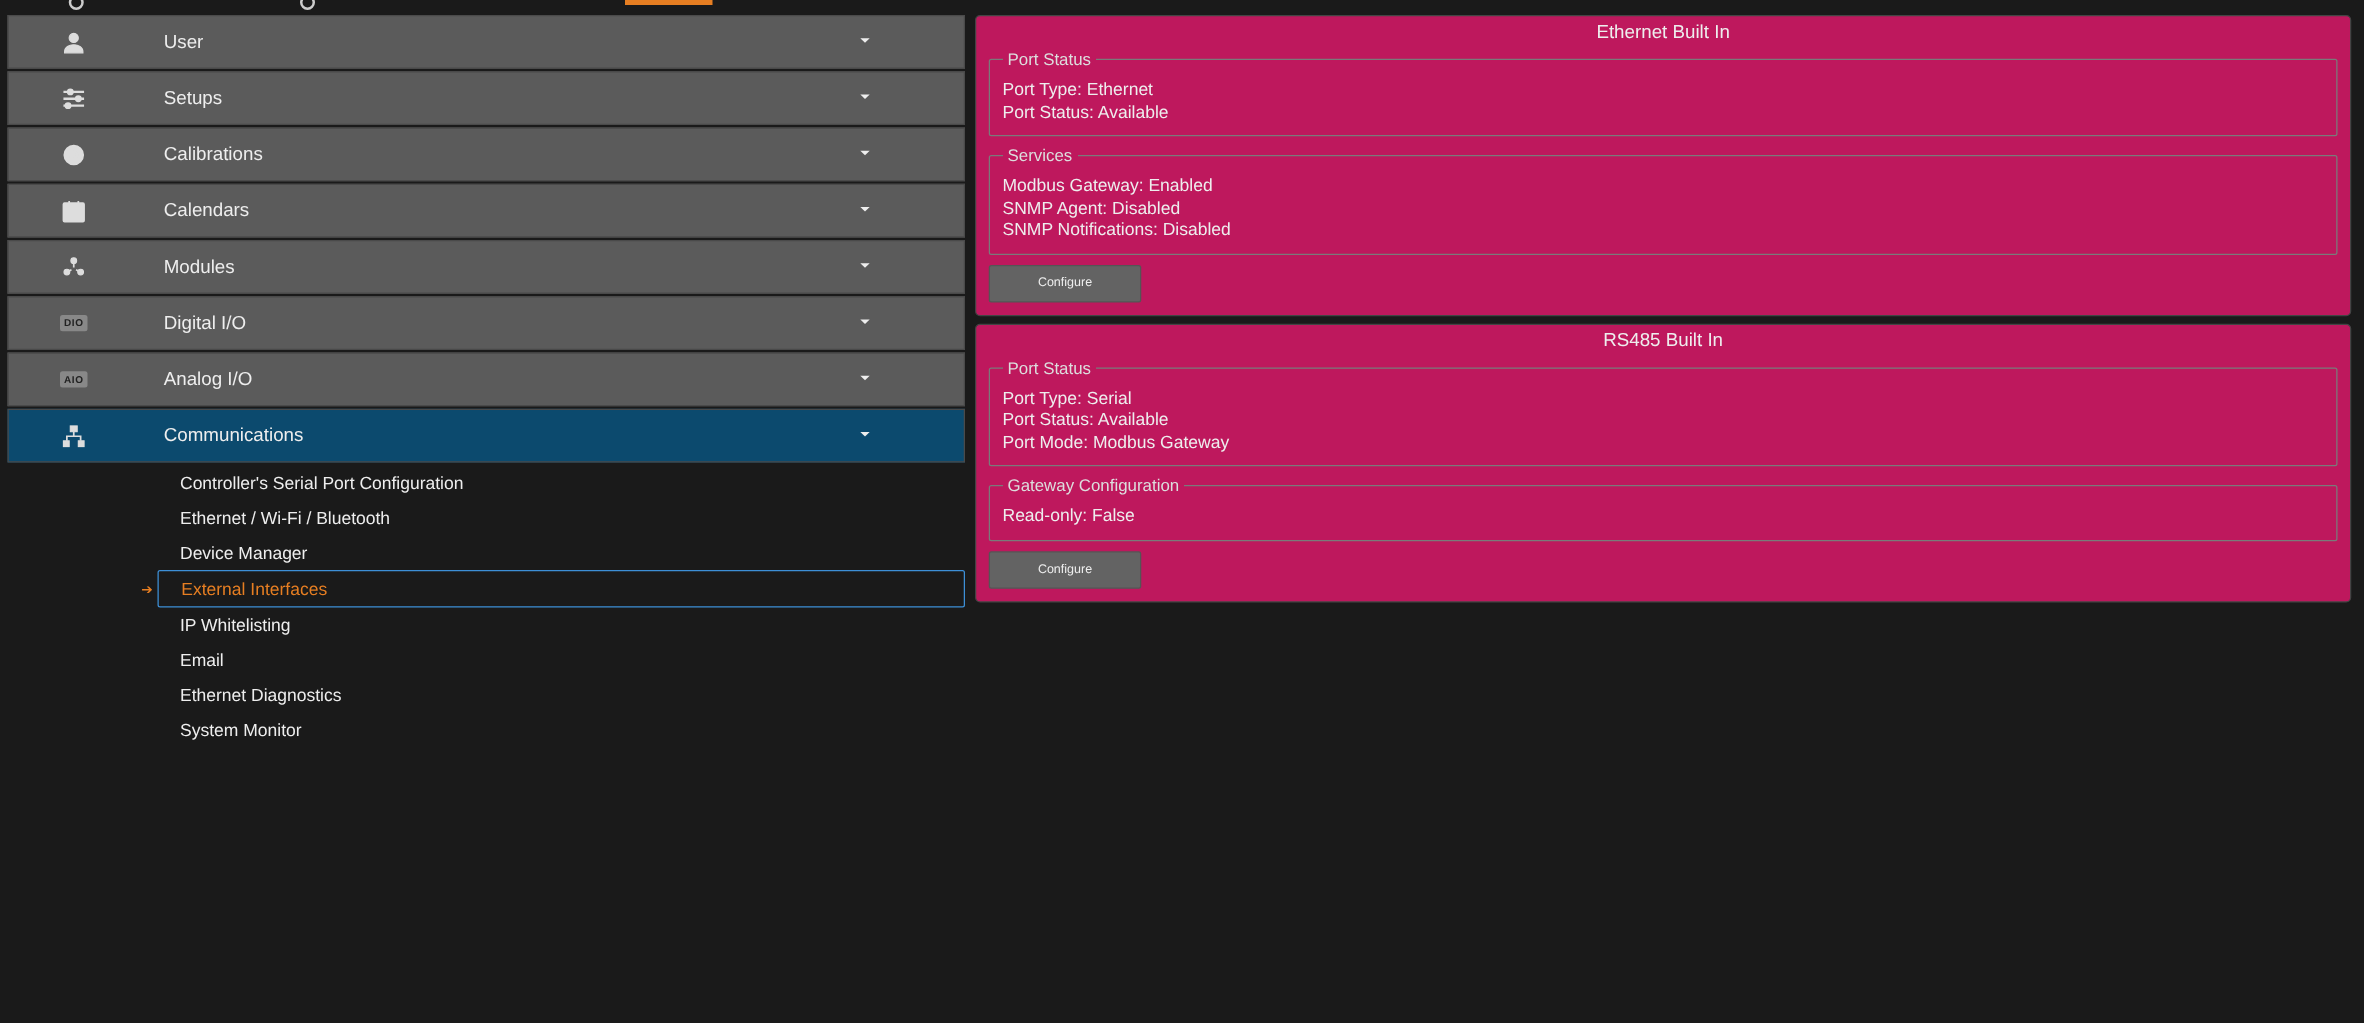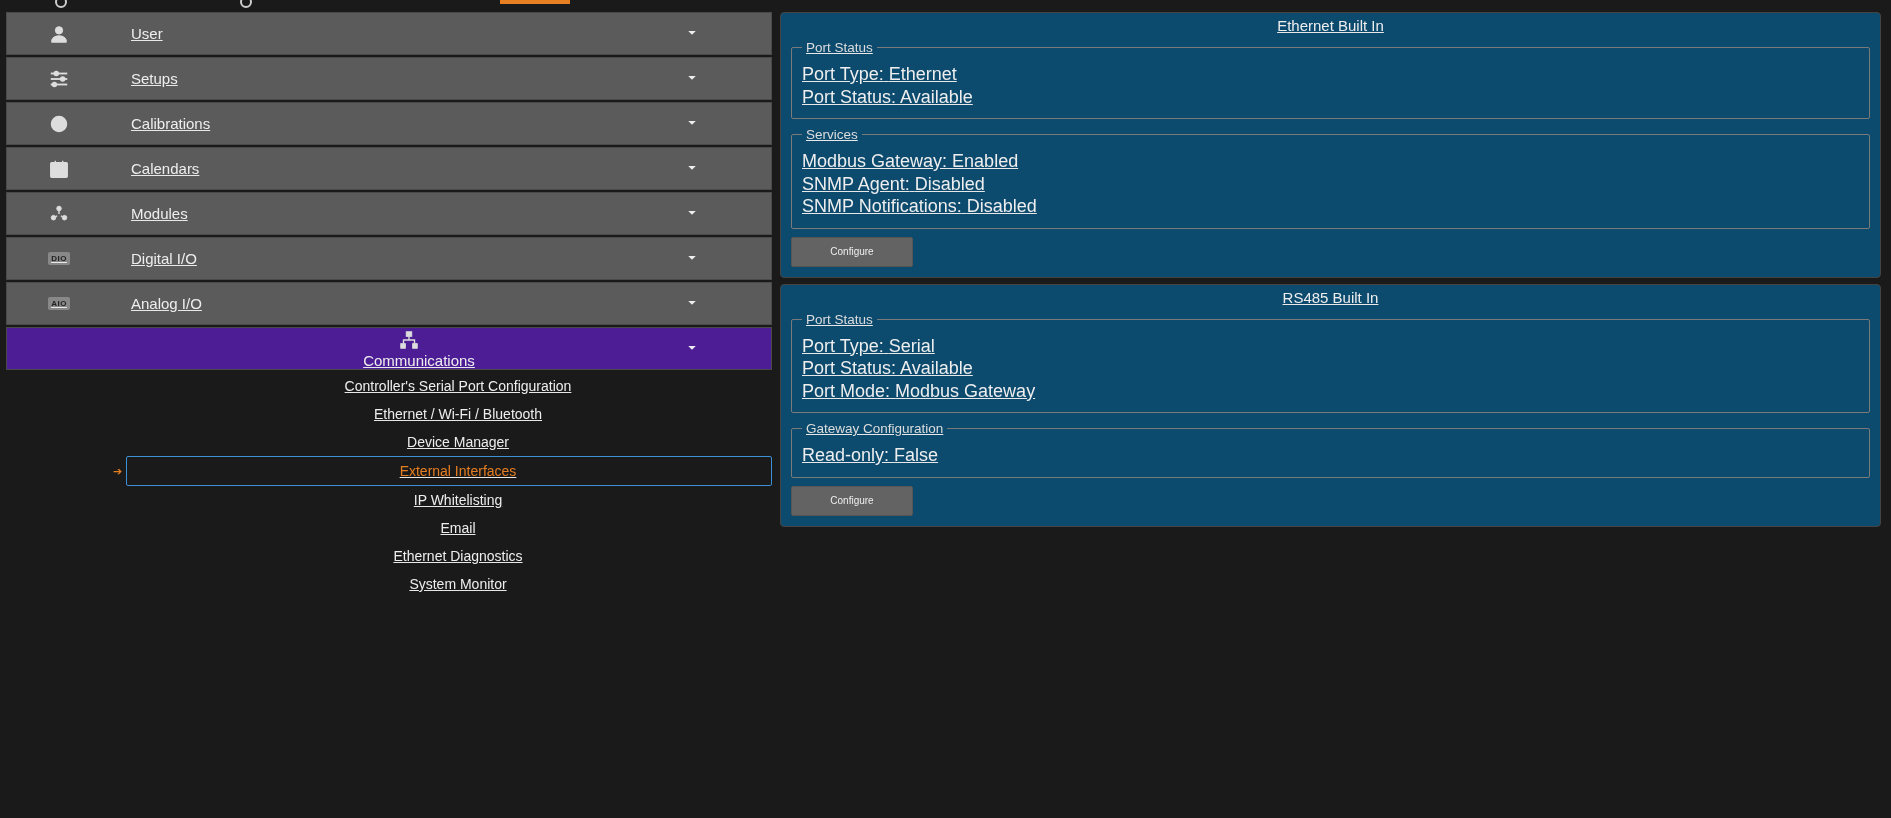--- a/index.html
+++ b/index.html
@@ -32,21 +32,20 @@
   }
   .top-bar .c1 { left: 55px; }
   .top-bar .c2 { left: 240px; }
 
   .main {
     display: flex;
     width: 100%;
     height: calc(100% - 8px);
     padding: 4px 6px 6px 6px;
     gap: 8px;
-    text-decoration: underline;
   }
 
   
   .nav {
     width: 766px;
     display: flex;
     flex-direction: column;
     gap: 2px;
   }
   .nav-item {
@@ -54,22 +53,21 @@
     height: 43px;
     display: flex;
     align-items: center;
     color: #eee;
     font-size: 15px;
     cursor: pointer;
     position: relative;
     border: 1px solid #4a4a4a;
   }
   .nav-item.expanded {
-    background: #4c1d95;
-    flex-direction: column;
+    background: #0c4a6e;
   }
   .nav-icon {
     width: 24px; height: 24px;
     margin-left: 40px;
     display: inline-flex;
     align-items: center;
     justify-content: center;
     color: #ddd;
   }
   .nav-icon svg { width: 22px; height: 22px; fill: #ddd; stroke: #ddd; }
@@ -100,21 +98,20 @@
   }
   .sub-item {
     height: 28px;
     display: flex;
     align-items: center;
     padding-left: 138px;
     font-size: 14px;
     color: #eee;
     cursor: pointer;
     position: relative;
-    justify-content: center;
   }
   .sub-item.active {
     color: #e67e22;
     border: 1px solid #3d8fd6;
     margin-left: 120px;
     padding-left: 18px;
     border-radius: 2px;
     height: 30px;
   }
   .sub-item.active::before {
@@ -127,21 +124,21 @@
 
   
   .content {
     flex: 1;
     display: flex;
     flex-direction: column;
     gap: 6px;
     padding-right: 4px;
   }
   .panel {
-    background: #0c4a6e;
+    background: #be185d;
     border-radius: 4px;
     padding: 4px 10px 10px 10px;
     border: 1px solid #444;
   }
   .panel-title {
     text-align: center;
     font-size: 15px;
     color: #eee;
     margin-bottom: 6px;
   }
@@ -150,21 +147,21 @@
     border-radius: 2px;
     margin-bottom: 8px;
     padding: 8px 10px 10px 10px;
   }
   legend {
     font-size: 13.5px;
     color: #ddd;
     padding: 0 4px;
   }
   .kv {
-    font-size: 18px;
+    font-size: 14px;
     color: #eee;
     line-height: 1.25;
   }
   .btn {
     background: #636363;
     border: 1px solid #555;
     color: #eee;
     font-size: 10px;
     width: 122px;
     height: 30px;

